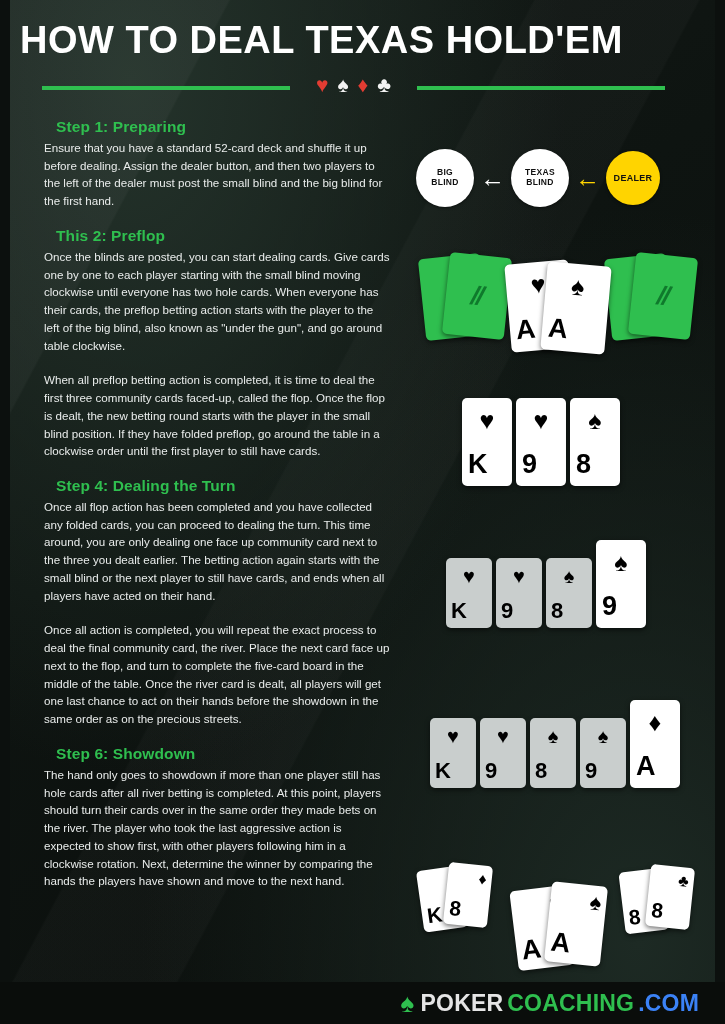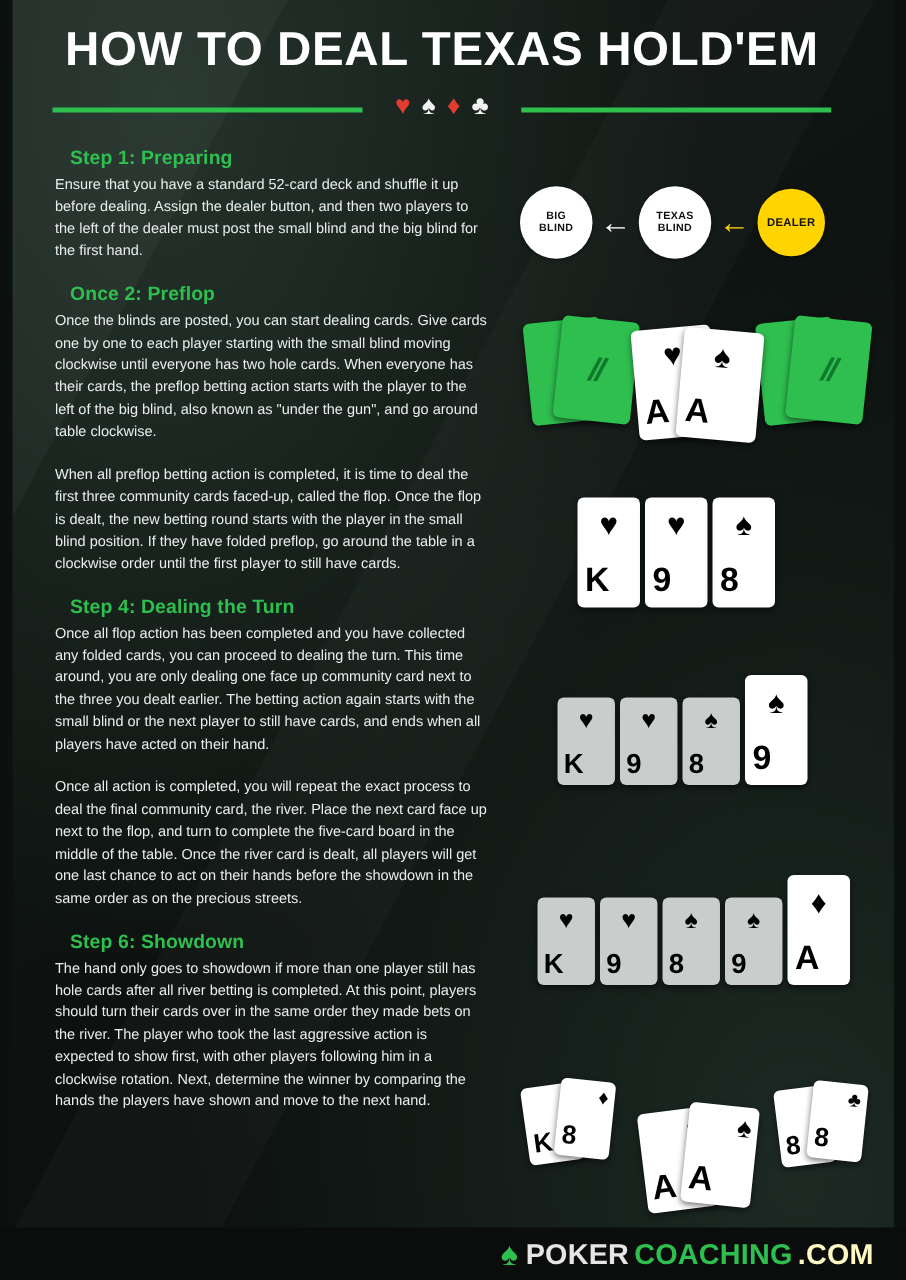--- a/index.html
+++ b/index.html
@@ -37,21 +37,20 @@
     background: #0c100e;
   }
   .edge.left { left: 0; }
   .edge.right { right: 0; }
 
   
   .header {
     position: absolute;
     left: 0; right: 18px;
     top: 20px;
-    text-align: center;
   }
   .title {
     color: #ffffff;
     font-size: 38px;
     font-weight: bold;
     letter-spacing: 0.5px;
     line-height: 1.1;
     margin: 0;
     padding: 0 20px;
     text-transform: uppercase;
@@ -255,21 +254,21 @@
     letter-spacing: 0.2px;
   }
   .brand .mark {
     color: #2fbf4f;
     font-size: 26px;
     line-height: 1;
     margin-right: 2px;
   }
   .brand .w1 { color: #e5e5e5; }
   .brand .w2 { color: #2fbf4f; }
-  .brand .w3 { color: #fef9c3; }
+  .brand .w3 { color: #3b82f6; }
 </style>
 </head>
 <body>
 
 <div id="page">
   <div class="edge left"></div>
   <div class="edge right"></div>
 
   <div class="header">
     <h1 class="title">HOW TO DEAL TEXAS HOLD'EM</h1>
@@ -284,21 +283,21 @@
       </div>
     </div>
   </div>
 
   <div class="steps">
     <div class="step">
       <p class="step-title">Step 1: Preparing</p>
       <p class="step-body">Ensure that you have a standard 52-card deck and shuffle it up before dealing. Assign the dealer button, and then two players to the left of the dealer must post the small blind and the big blind for the first hand.</p>
     </div>
     <div class="step">
-      <p class="step-title">Once 2: Preflop</p>
+      <p class="step-title">This 2: Preflop</p>
       <p class="step-body">Once the blinds are posted, you can start dealing cards. Give cards one by one to each player starting with the small blind moving clockwise until everyone has two hole cards. When everyone has their cards, the preflop betting action starts with the player to the left of the big blind, also known as "under the gun", and go around table clockwise.</p>
     </div>
     <div class="step">
       <p class="step-body">When all preflop betting action is completed, it is time to deal the first three community cards faced-up, called the flop. Once the flop is dealt, the new betting round starts with the player in the small blind position. If they have folded preflop, go around the table in a clockwise order until the first player to still have cards.</p>
     </div>
     <div class="step">
       <p class="step-title">Step 4: Dealing the Turn</p>
       <p class="step-body">Once all flop action has been completed and you have collected any folded cards, you can proceed to dealing the turn. This time around, you are only dealing one face up community card next to the three you dealt earlier. The betting action again starts with the small blind or the next player to still have cards, and ends when all players have acted on their hand.</p>
     </div>
     <div class="step">

